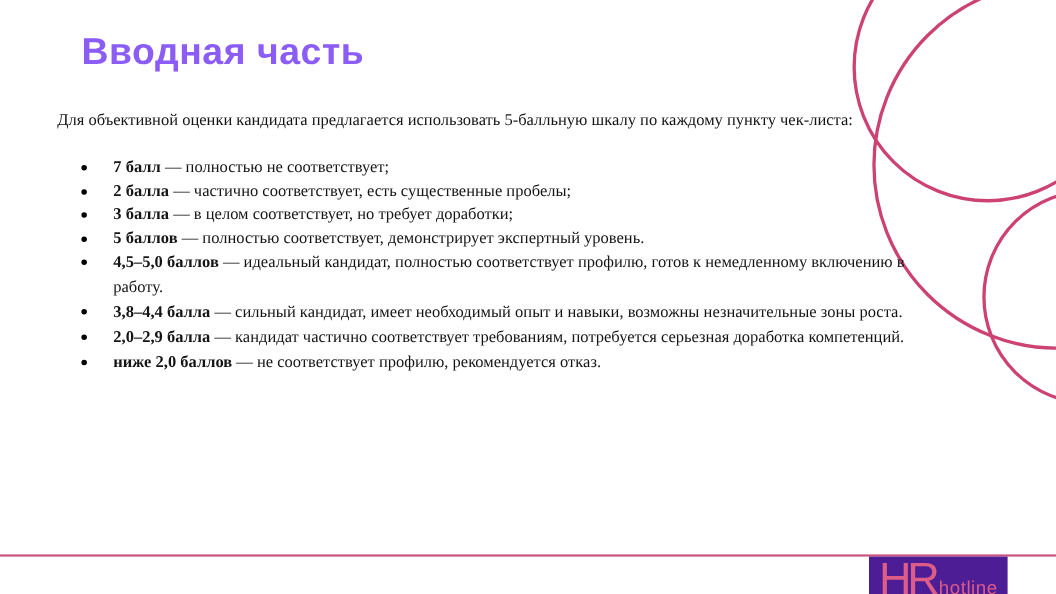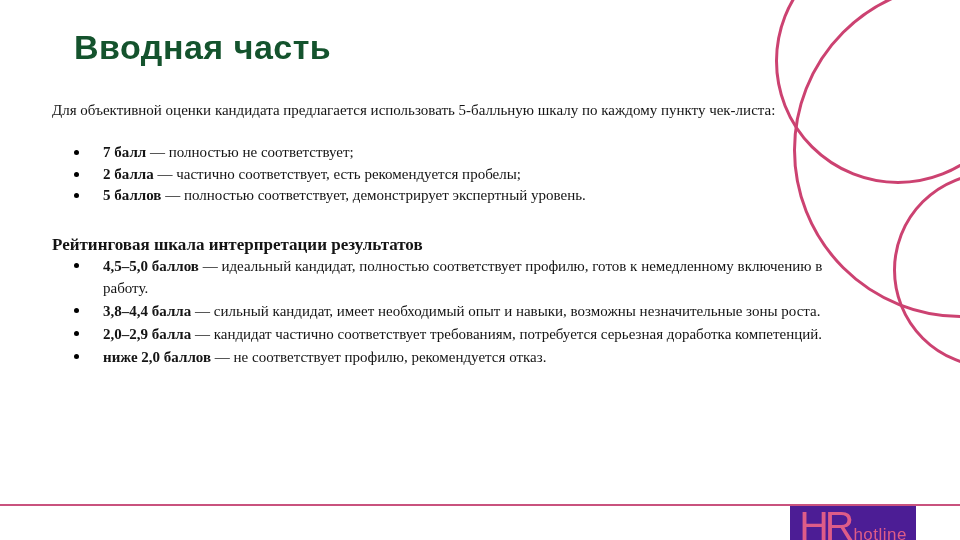--- a/index.html
+++ b/index.html
@@ -26,21 +26,21 @@
 
   
   .title {
     position: absolute;
     left: 74px;
     top: 28px;
     font-family: "Liberation Sans", sans-serif;
     font-weight: bold;
     font-size: 34px;
     letter-spacing: 0.5px;
-    color: #14532d;
+    color: #8b5cf6;
   }
 
   
   .content {
     position: absolute;
     left: 52px;
     top: 100px;
     width: 792px;
   }
   .intro {
@@ -120,31 +120,36 @@
       <li>
         <span class="dot"></span>
         <b>7 балл</b>
         <span>—</span>
         <span>полностью не соответствует;</span>
       </li>
       <li>
         <span class="dot"></span>
         <b>2 балла</b>
         <span>—</span>
-        <span>частично соответствует, есть рекомендуется пробелы;</span>
+        <span>частично соответствует, есть существенные пробелы;</span>
+      </li>
+      <li>
+        <span class="dot"></span>
+        <b>3 балла</b>
+        <span>—</span>
+        <span>в целом соответствует, но требует доработки;</span>
       </li>
       <li>
         <span class="dot"></span>
         <b>5 баллов</b>
         <span>—</span>
         <span>полностью соответствует, демонстрирует экспертный уровень.</span>
       </li>
     </ul>
 
-    <div class="section-heading">Рейтинговая шкала интерпретации результатов</div>
 
     <ul class="plist second">
       <li>
         <span class="dot"></span>
         <b>4,5–5,0 баллов</b>
         <span>—</span>
         <span>идеальный кандидат, полностью соответствует профилю, готов к немедленному включению в работу.</span>
       </li>
       <li>
         <span class="dot"></span>

